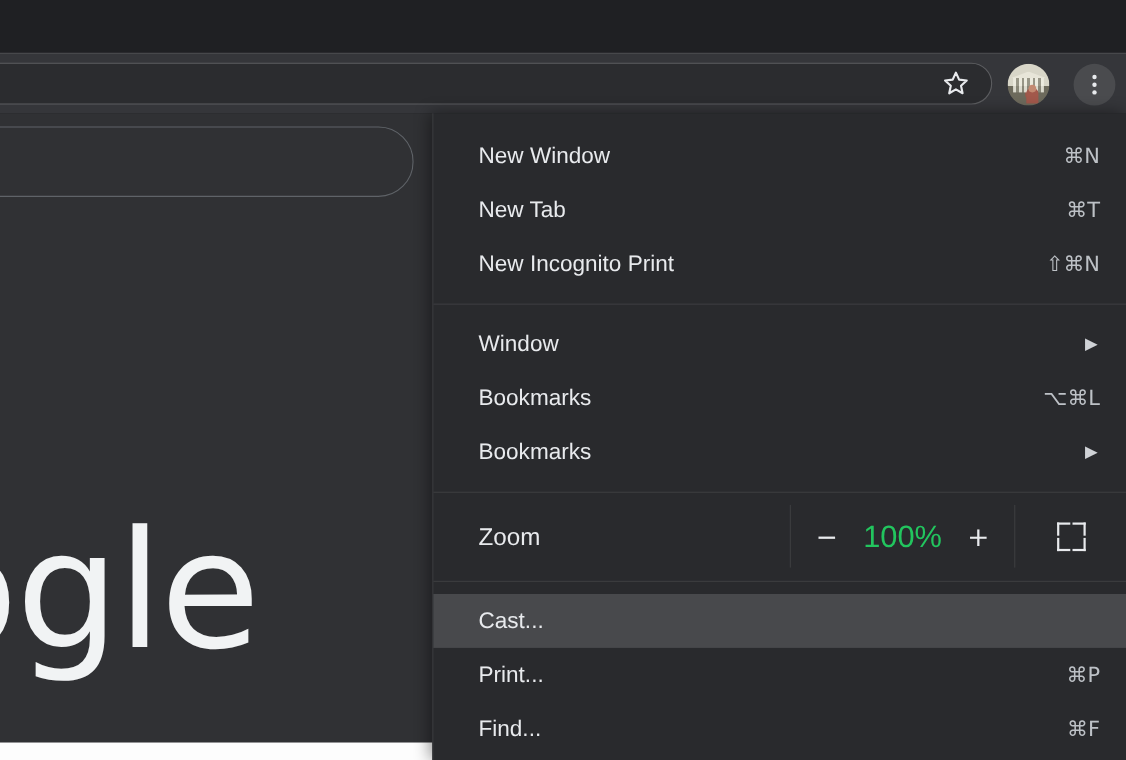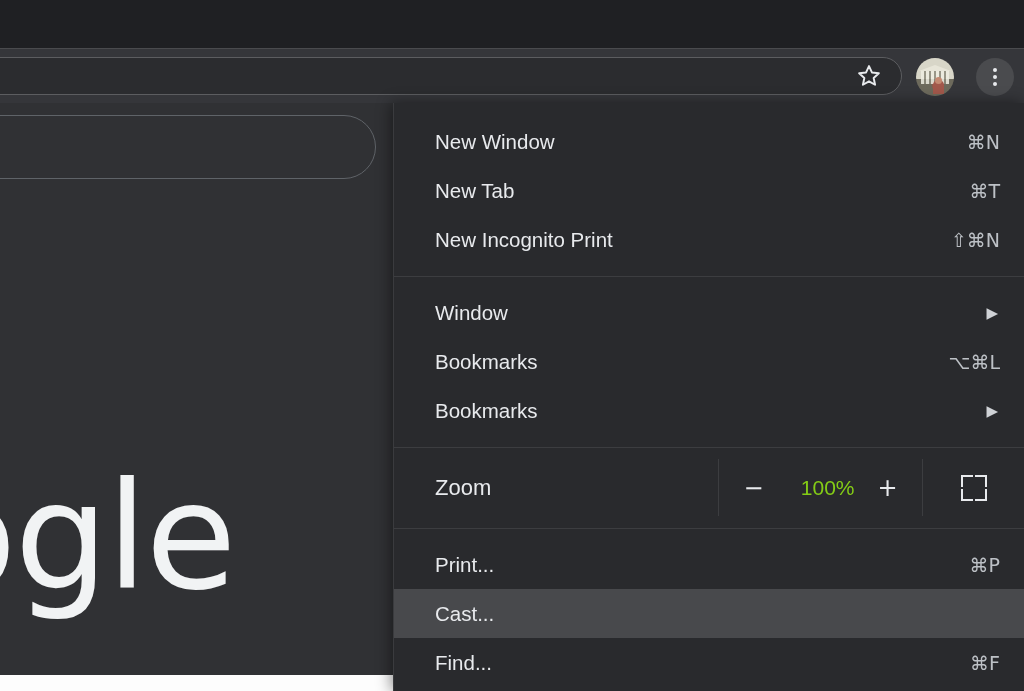--- a/index.html
+++ b/index.html
@@ -227,24 +227,24 @@
   }
   #zoom-out-button, #zoom-in-button {
     color: #e8eaed;
     font-size: 24px;
     line-height: 1;
     width: 26px;
     text-align: center;
     font-family: "DejaVu Sans", sans-serif;
   }
   #zoom-level-value {
-    color: #84cc16;
-    font-size: 21px;
+    color: #22c55e;
+    font-size: 28px;
     min-width: 68px;
-    text-align: right;
+    text-align: left;
   }
   #fullscreen-cell {
     flex: 1 1 auto;
     display: flex;
     align-items: center;
     justify-content: center;
   }
   .fs-icon { position: relative; width: 26px; height: 26px; }
   .fs-icon span {
     position: absolute;
@@ -342,29 +342,29 @@
             <span></span>
             <span></span>
             <span></span>
         </span>
       </div>
     </div>
 
     <div class="menu-separator"></div>
 
     <div class="menu-group">
-      <div class="menu-item">
-        <span class="label">Print...</span>
-        <span class="shortcut">⌘P</span>
-      </div>
       <div class="menu-item highlighted">
         <span class="label">Cast...</span>
         <span class="shortcut"></span>
       </div>
       <div class="menu-item">
+        <span class="label">Print...</span>
+        <span class="shortcut">⌘P</span>
+      </div>
+      <div class="menu-item">
         <span class="label">Find...</span>
         <span class="shortcut">⌘F</span>
       </div>
       <div class="menu-item">
         
         
       </div>
     </div>
 
   </div>

